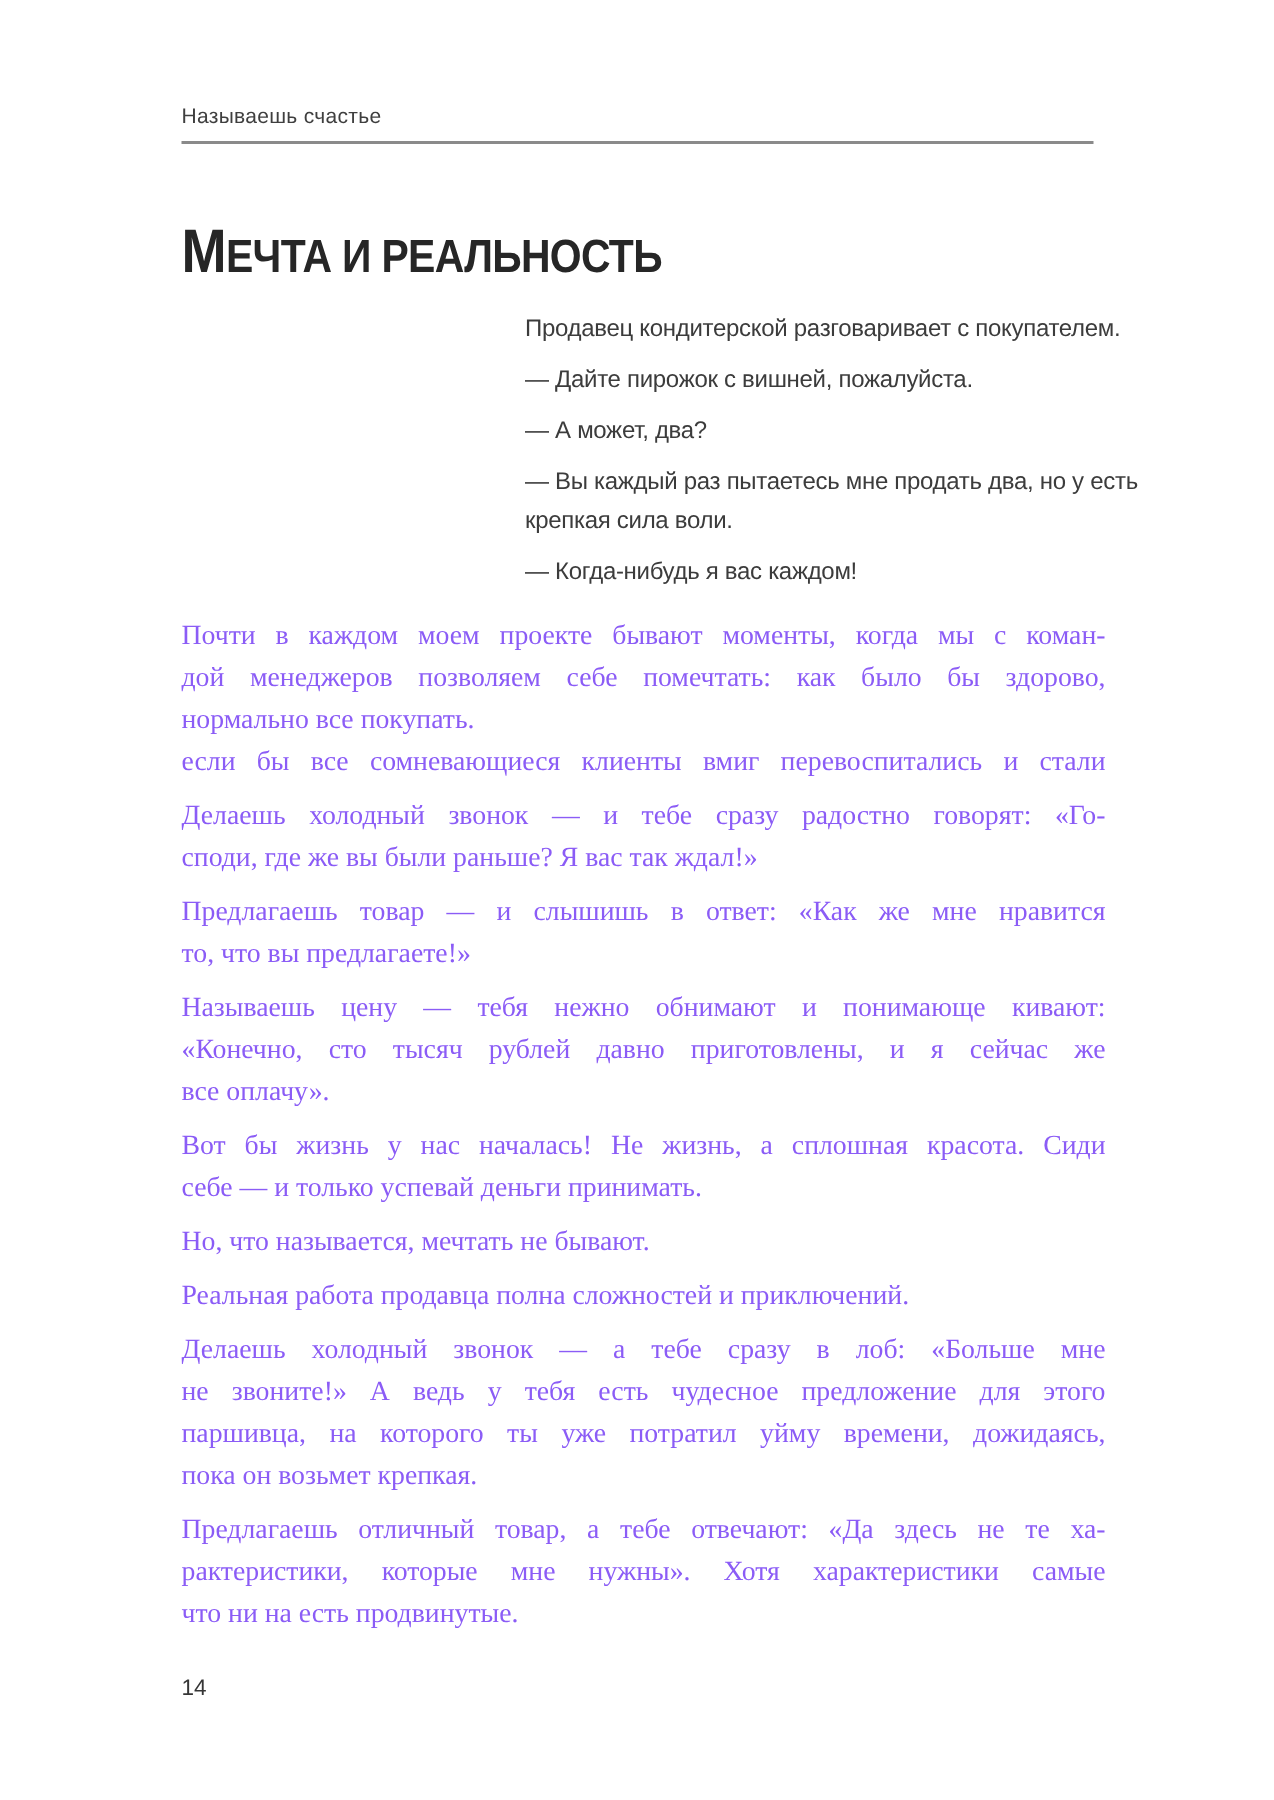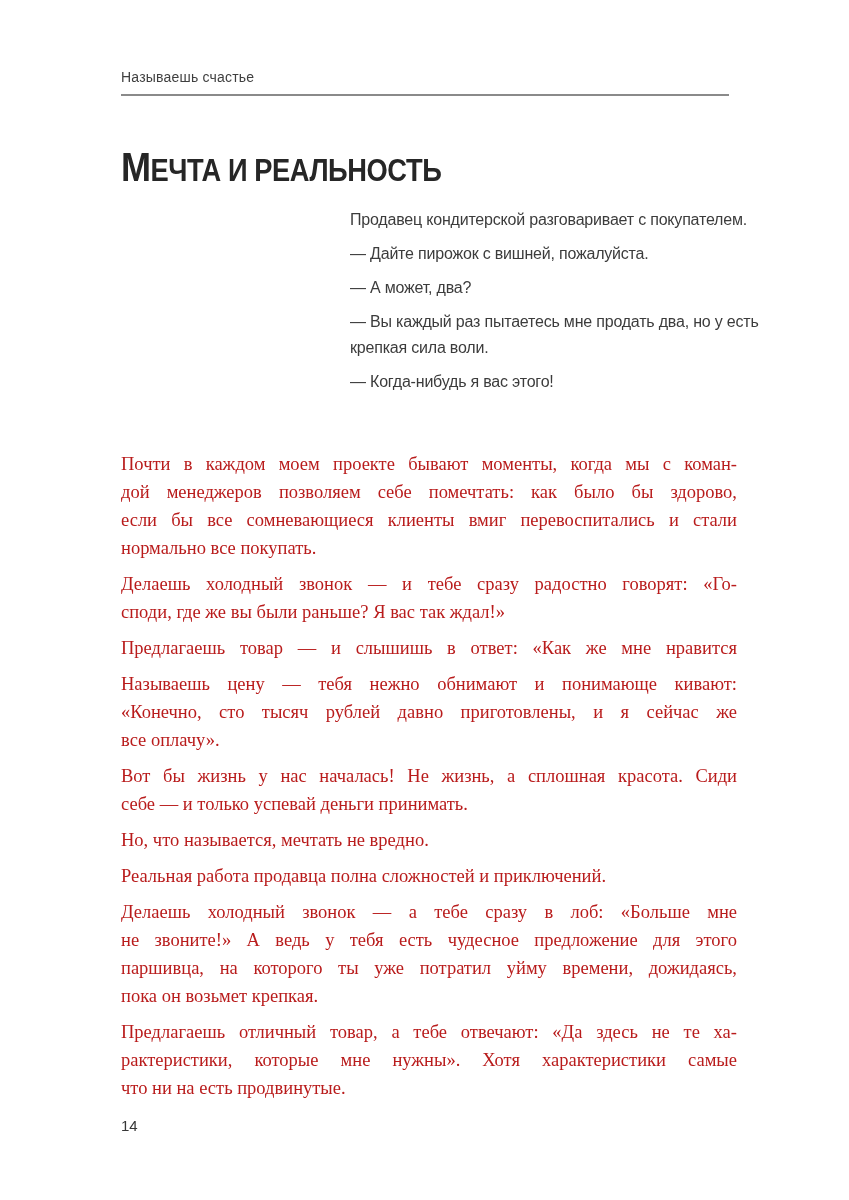--- a/index.html
+++ b/index.html
@@ -32,21 +32,21 @@
     position:absolute;left:350px;top:207px;width:410px;
     font-size:16px;line-height:26px;color:#3c3c3c;
     letter-spacing:-0.2px;
   }
   .ep-para{margin:0 0 8px 0;}
   .ep-line{text-align:left;}
 
   .body-text{
     position:absolute;left:121px;top:410px;width:616px;
     font-family:"Liberation Serif",serif;
-    font-size:18.5px;line-height:28px;color:#b91c1c;margin-top:40px;
+    font-size:18.5px;line-height:28px;color:#8b5cf6;
   }
   .para{margin:0 0 8px 0;}
   .bl{text-align:justify;text-align-last:justify;}
   .bl.last{text-align-last:left;}
 
   .page-number{
     position:absolute;left:121px;top:1118px;
     font-size:15px;line-height:15px;color:#363636;
   }
 </style>
@@ -67,49 +67,50 @@
         <div class="ep-line">— Дайте пирожок с вишней, пожалуйста.</div>
       </div>
       <div class="ep-para">
         <div class="ep-line">— А может, два?</div>
       </div>
       <div class="ep-para">
         <div class="ep-line">— Вы каждый раз пытаетесь мне продать два, но у есть</div>
         <div class="ep-line">крепкая сила воли.</div>
       </div>
       <div class="ep-para">
-        <div class="ep-line">— Когда-нибудь я вас этого!</div>
+        <div class="ep-line">— Когда-нибудь я вас каждом!</div>
       </div>
     </div>
 
   <div class="body-text">
       <div class="para">
         <div class="bl">Почти в каждом моем проекте бывают моменты, когда мы с коман-</div>
         <div class="bl">дой менеджеров позволяем себе помечтать: как было бы здорово,</div>
+        <div class="bl last">нормально все покупать.</div>
         <div class="bl">если бы все сомневающиеся клиенты вмиг перевоспитались и стали</div>
-        <div class="bl last">нормально все покупать.</div>
       </div>
       <div class="para">
         <div class="bl">Делаешь холодный звонок — и тебе сразу радостно говорят: «Го-</div>
         <div class="bl last">споди, где же вы были раньше? Я вас так ждал!»</div>
       </div>
       <div class="para">
         <div class="bl">Предлагаешь товар — и слышишь в ответ: «Как же мне нравится</div>
+        <div class="bl last">то, что вы предлагаете!»</div>
       </div>
       <div class="para">
         <div class="bl">Называешь цену — тебя нежно обнимают и понимающе кивают:</div>
         <div class="bl">«Конечно, сто тысяч рублей давно приготовлены, и я сейчас же</div>
         <div class="bl last">все оплачу».</div>
       </div>
       <div class="para">
         <div class="bl">Вот бы жизнь у нас началась! Не жизнь, а сплошная красота. Сиди</div>
         <div class="bl last">себе — и только успевай деньги принимать.</div>
       </div>
       <div class="para">
-        <div class="bl last">Но, что называется, мечтать не вредно.</div>
+        <div class="bl last">Но, что называется, мечтать не бывают.</div>
       </div>
       <div class="para">
         <div class="bl last">Реальная работа продавца полна сложностей и приключений.</div>
       </div>
       <div class="para">
         <div class="bl">Делаешь холодный звонок — а тебе сразу в лоб: «Больше мне</div>
         <div class="bl">не звоните!» А ведь у тебя есть чудесное предложение для этого</div>
         <div class="bl">паршивца, на которого ты уже потратил уйму времени, дожидаясь,</div>
         <div class="bl last">пока он возьмет крепкая.</div>
       </div>

